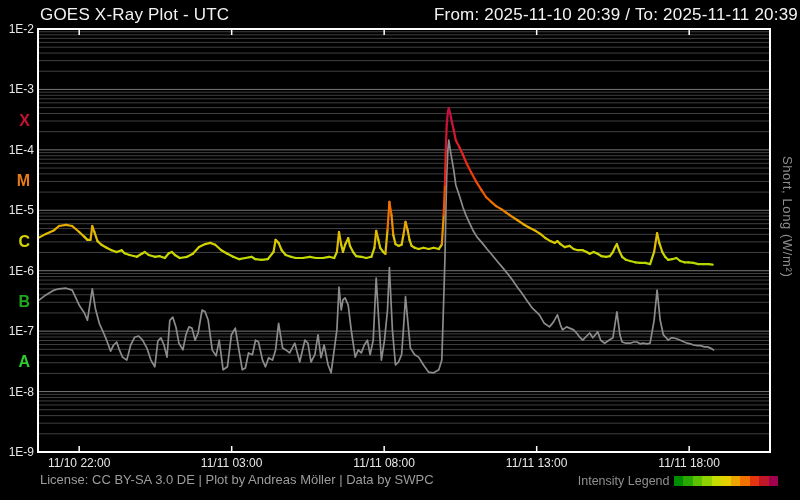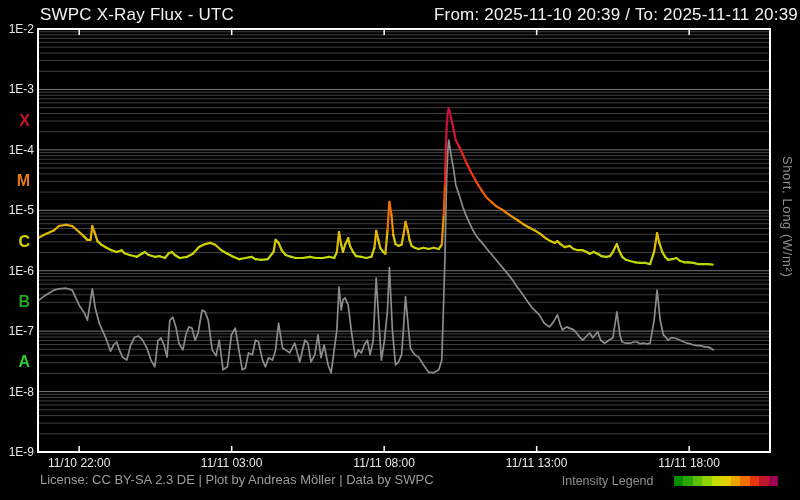--- a/index.html
+++ b/index.html
@@ -6,29 +6,29 @@
   .stage{position:relative;width:800px;height:500px;background:#000;overflow:hidden;
          font-family:"Liberation Sans", sans-serif;}
   .hdr{position:absolute;top:5px;white-space:nowrap;color:#f2f2f2;font-size:17px;letter-spacing:0.2px;}
   .title{left:40px;}
   .range{right:2px;}
   svg.chart{position:absolute;left:0;top:0;}
   .side-label{position:absolute;right:5px;top:156px;writing-mode:vertical-rl;
               color:#8e8e8e;font-size:13px;letter-spacing:0.6px;white-space:nowrap;}
   .license{position:absolute;left:40px;top:472px;color:#9c9c9c;font-size:13px;white-space:nowrap;}
   .legend-wrap{position:absolute;right:22px;top:474px;display:flex;align-items:center;}
-  .legend-label{color:#909090;font-size:12.5px;margin-right:20px;white-space:nowrap;}
+  .legend-label{color:#909090;font-size:12.5px;margin-right:4px;white-space:nowrap;}
   .legend-bar{display:flex;height:10px;}
   .legend-bar div{width:9.5px;height:10px;}
 </style>
 </head>
 <body>
 
 <div class="stage">
-  <div class="hdr title">SWPC X-Ray Flux - UTC</div>
+  <div class="hdr title">GOES X-Ray Plot - UTC</div>
   <div class="hdr range">From: 2025-11-10 20:39 / To: 2025-11-11 20:39</div>
 
   <svg class="chart" id="chart" width="800" height="500">
       <line x1="38" x2="770" y1="433.8091874048766" y2="433.8091874048766" stroke="#3f3f3f" stroke-width="1"></line>
       <line x1="38" x2="770" y1="423.1682441790832" y2="423.1682441790832" stroke="#3f3f3f" stroke-width="1"></line>
       <line x1="38" x2="770" y1="415.6183748097531" y2="415.6183748097531" stroke="#3f3f3f" stroke-width="1"></line>
       <line x1="38" x2="770" y1="409.76224116655203" y2="409.76224116655203" stroke="#3f3f3f" stroke-width="1"></line>
       <line x1="38" x2="770" y1="404.9774315839598" y2="404.9774315839598" stroke="#3f3f3f" stroke-width="1"></line>
       <line x1="38" x2="770" y1="400.93193272485274" y2="400.93193272485274" stroke="#3f3f3f" stroke-width="1"></line>
       <line x1="38" x2="770" y1="397.4275622146297" y2="397.4275622146297" stroke="#3f3f3f" stroke-width="1"></line>
@@ -284,21 +284,21 @@
         <line x1="693.4" y1="262.9" x2="698.3" y2="264.1" stroke="rgb(184,215,0)" stroke-width="2.2" stroke-linecap="round"></line>
         <line x1="698.3" y1="264.1" x2="703.5" y2="264.1" stroke="rgb(181,215,0)" stroke-width="2.2" stroke-linecap="round"></line>
         <line x1="703.5" y1="264.1" x2="708.4" y2="264.1" stroke="rgb(181,215,0)" stroke-width="2.2" stroke-linecap="round"></line>
         <line x1="708.4" y1="264.1" x2="712.7" y2="264.7" stroke="rgb(181,215,0)" stroke-width="2.2" stroke-linecap="round"></line>
       </g>
       <rect x="38" y="29" width="732" height="423" fill="none" stroke="#ffffff" stroke-width="2"></rect>
     </svg>
 
   <div class="side-label">Short, Long (W/m²)</div>
 
-  <div class="license">License: CC BY-SA 2.3 DE | Plot by Andreas Möller | Data by SWPC</div>
+  <div class="license">License: CC BY-SA 3.0 DE | Plot by Andreas Möller | Data by SWPC</div>
 
   <div class="legend-wrap">
     <span class="legend-label">Intensity Legend</span>
     <div class="legend-bar" id="legend-bar">
         <div style="background: rgb(0, 140, 0);"></div>
         <div style="background: rgb(40, 168, 0);"></div>
         <div style="background: rgb(92, 194, 0);"></div>
         <div style="background: rgb(144, 210, 0);"></div>
         <div style="background: rgb(196, 220, 0);"></div>
         <div style="background: rgb(228, 208, 0);"></div>

